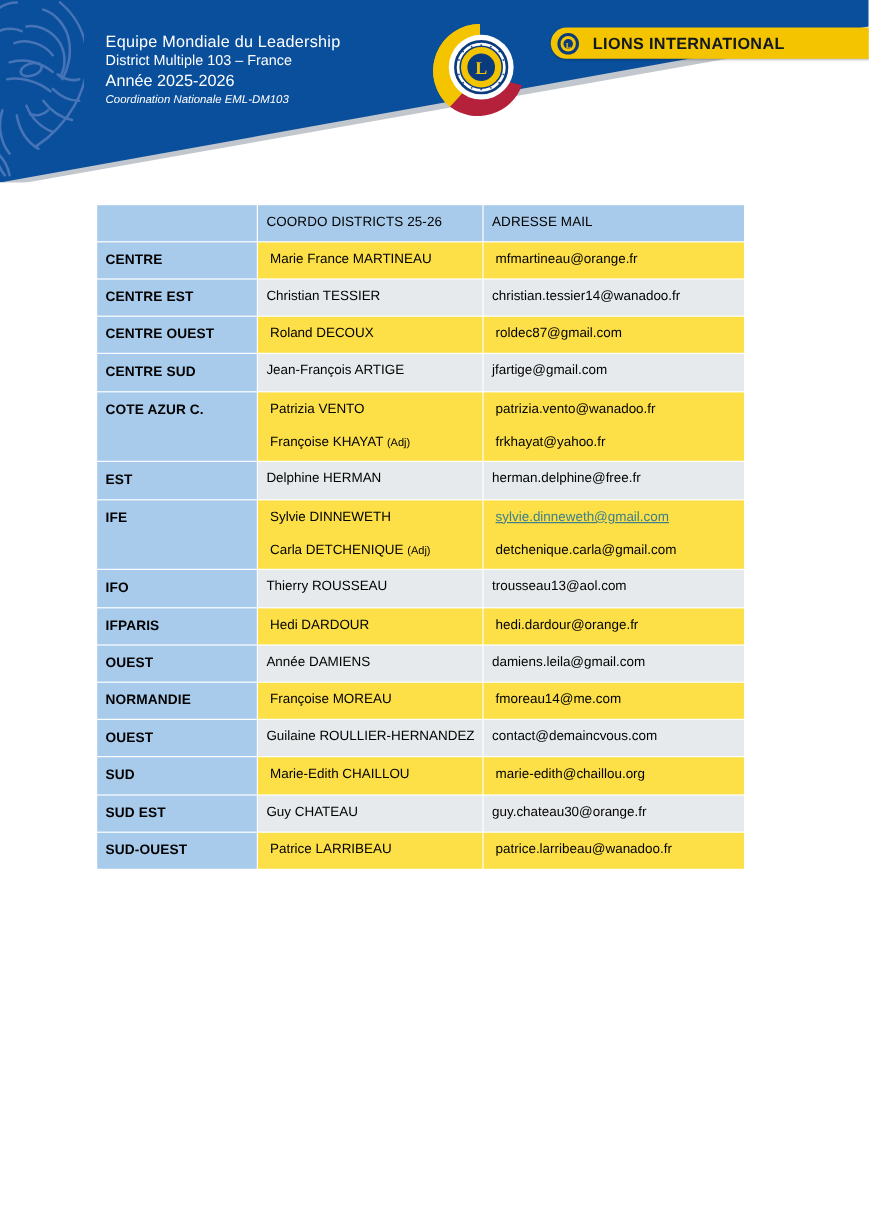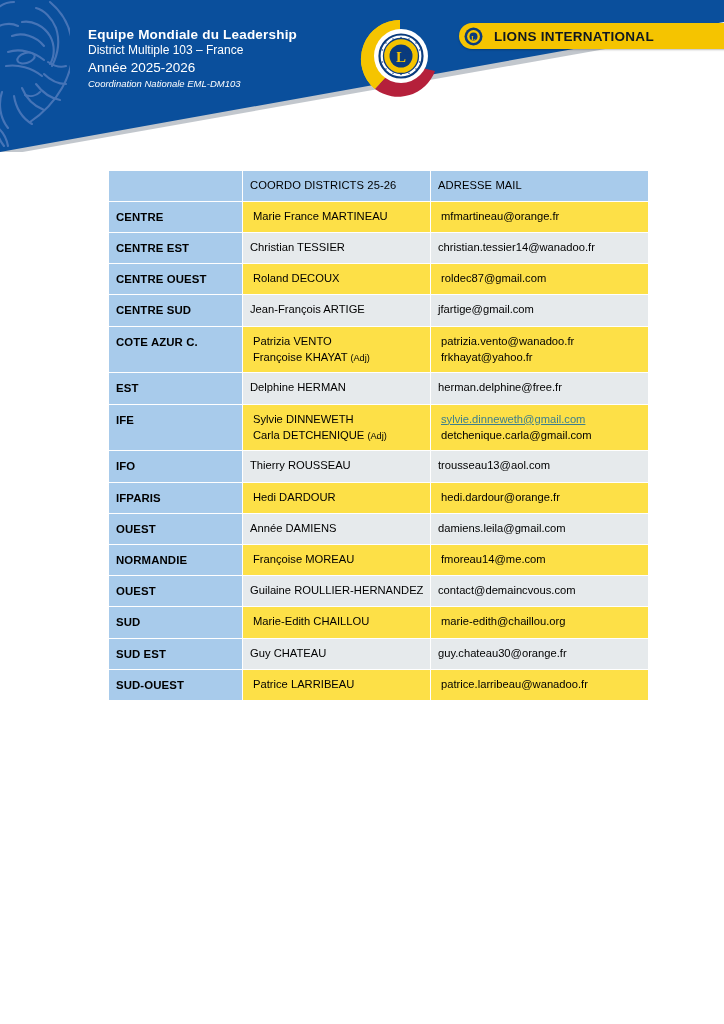--- a/index.html
+++ b/index.html
@@ -61,21 +61,21 @@
 
   .header-text {
     position: absolute;
     left: 88px;
     top: 26px;
     color: #ffffff;
     line-height: 1.28;
   }
   .h-line1 {
     font-size: 13.5px;
-    font-weight: bold;
+    font-weight: normal;
     letter-spacing: 0.2px;
   }
   .h-line2 {
     font-size: 12px;
     font-weight: normal;
   }
   .h-line3 {
     font-size: 13.5px;
     font-weight: normal;
   }
@@ -121,21 +121,21 @@
     font-size: 13.5px;
     font-weight: bold;
     color: #101820;
     letter-spacing: 0.3px;
     white-space: nowrap;
   }
 
   
   .contact-table {
     position: absolute;
-    left: 108px;
+    left: 80px;
     top: 170px;
     width: 537px;
     border-collapse: separate;
     border-spacing: 1px 1px;
     table-layout: fixed;
   }
   .contact-table col.c-region { width: 133px; }
   .contact-table col.c-coordo { width: 187px; }
   .contact-table col.c-mail   { width: 217px; }
 
@@ -169,20 +169,21 @@
     letter-spacing: 0.1px;
   }
 
   
   td.val-dark  { background: #fde047; padding-left: 10px; }
   td.val-light { background: #e6eaec; }
 
   
   .sub-line {
     display: block;
+    margin-top: 12px;
   }
   .adj {
     font-size: 9.2px;
   }
   .maillink {
     color: #3e7f8c;
     text-decoration: underline;
   }
 </style>
 </head>

